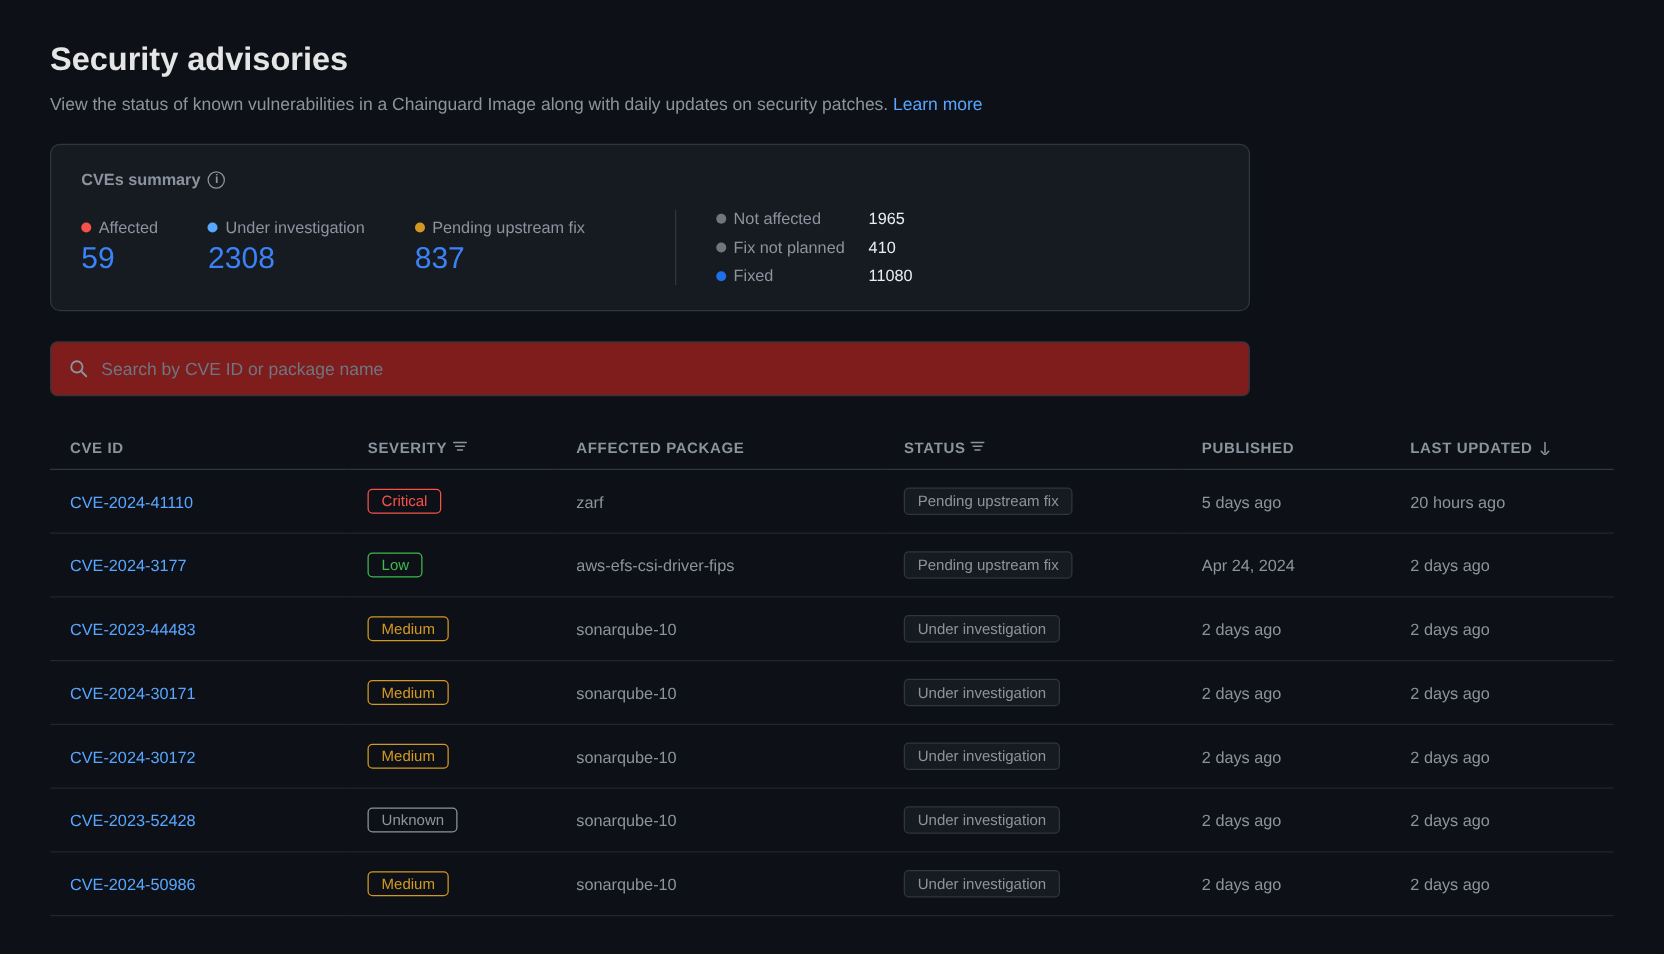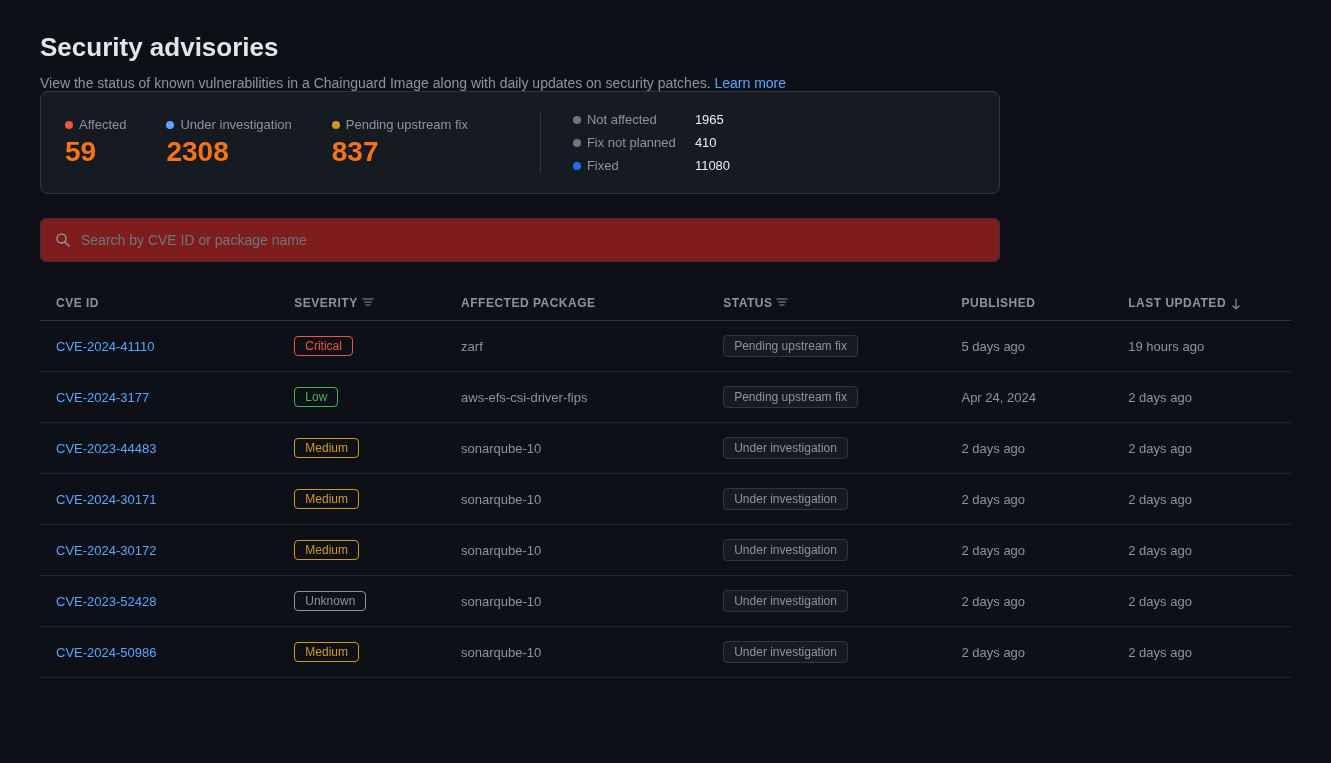--- a/index.html
+++ b/index.html
@@ -15,20 +15,21 @@
 
     h1 {
       font-size: 26px;
       font-weight: 600;
       margin-bottom: 12px;
       color: #e5e5e5;
     }
 
     .subtitle {
       color: #8b949e;
+      margin-bottom: 24px;
       font-size: 14px;
     }
 
     .subtitle a {
       color: #58a6ff;
       text-decoration: none;
     }
 
     .summary-card {
       border: 1px solid #30363d;
@@ -94,23 +95,23 @@
       display: inline-block;
     }
 
     .dot-pink { background: #f85149; }
     .dot-blue-light { background: #58a6ff; }
     .dot-orange { background: #d29922; }
     .dot-gray { background: #6e7681; }
     .dot-blue { background: #1f6feb; }
 
     .stat-value {
-      font-size: 28px;
-      font-weight: 700;
-      color: #f97316;
+      font-size: 24px;
+      font-weight: 400;
+      color: #3b82f6;
     }
 
     .stat-divider {
       width: 1px;
       background: #30363d;
       height: 60px;
       margin: 0 32px;
     }
 
     .stat-grid {
@@ -283,20 +284,24 @@
 </head>
 <body>
 
 <h1>Security advisories</h1>
 <p class="subtitle">
   <span>View the status of known vulnerabilities in a Chainguard Image along with daily updates on security patches.</span>
   <a href="#">Learn more</a>
 </p>
 
 <div class="summary-card">
+  <div class="summary-title">
+    <span>CVEs summary</span>
+    <span class="info-icon">i</span>
+  </div>
   <div class="summary-stats">
 
     <div class="stat-group">
       <div class="stat-label">
         <span class="dot dot-pink"></span>
         <span>Affected</span>
       </div>
       <div class="stat-value">59</div>
     </div>
 
@@ -405,21 +410,21 @@
       <td class="col-severity">
         <span class="badge badge-critical">Critical</span>
       </td>
       <td class="col-pkg">
         <span class="text-muted">zarf</span>
       </td>
       <td class="col-status">
         <span class="status-badge">Pending upstream fix</span>
       </td>
       <td class="col-published text-muted">5 days ago</td>
-      <td class="col-updated text-muted">19 hours ago</td>
+      <td class="col-updated text-muted">20 hours ago</td>
     </tr>
         <tr>
       <td class="col-cve">
         <a class="cve-link" href="#">CVE-2024-3177</a>
       </td>
       <td class="col-severity">
         <span class="badge badge-low">Low</span>
       </td>
       <td class="col-pkg">
         <span class="text-muted">aws-efs-csi-driver-fips</span>

